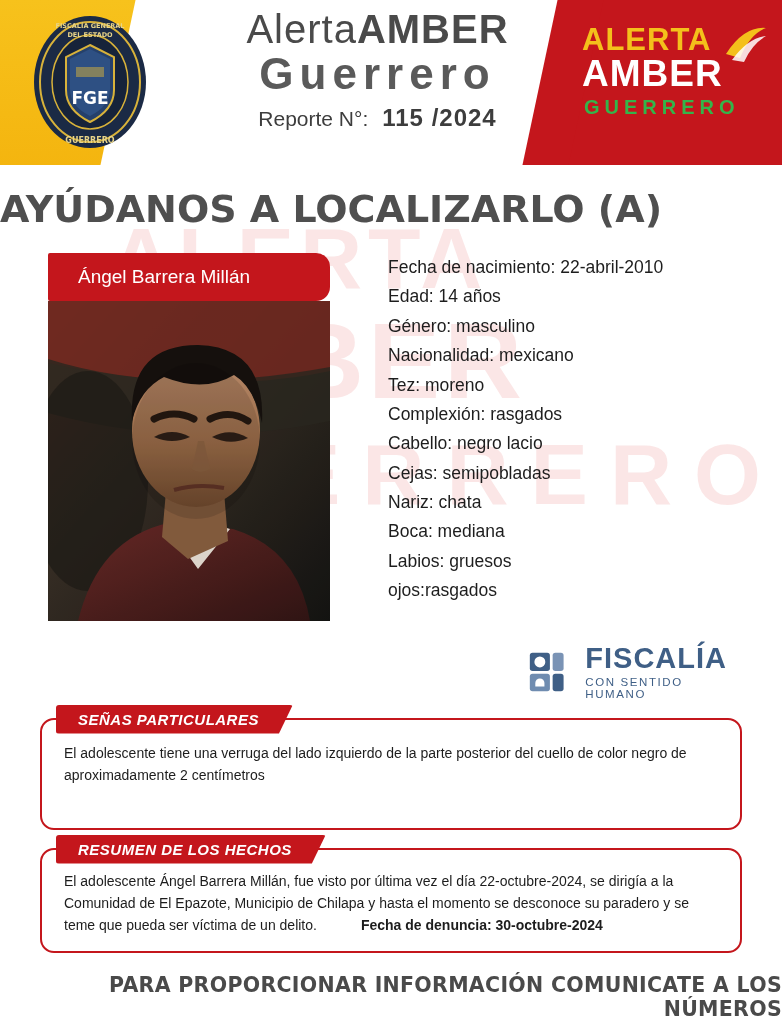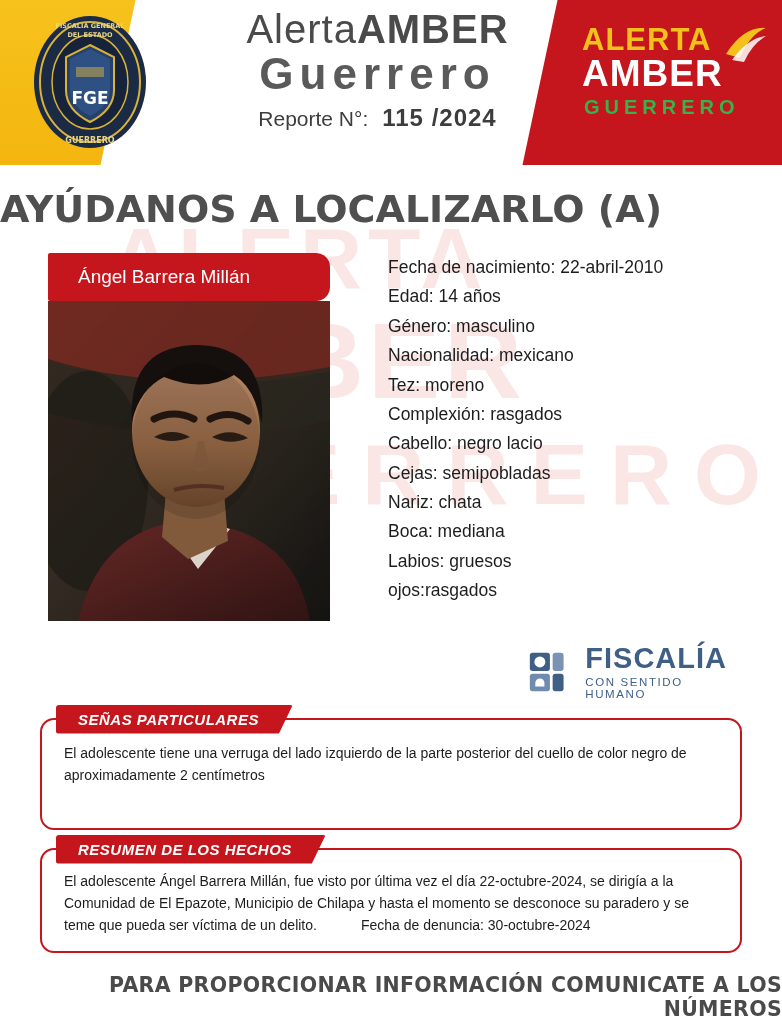--- a/index.html
+++ b/index.html
@@ -236,21 +236,21 @@
     border-radius: 3px 3px 3px 3px;
     z-index: 4;
     clip-path: polygon(0 0, 100% 0, calc(100% - 14px) 100%, 0 100%);
   }
   .sec-text {
     font-size: 14px;
     color: #1d1d1d;
     line-height: 1.6;
   }
   .fecha-denuncia {
-    font-weight: normal;
+    font-weight: bold;
     margin-left: 44px;
   }
   #section-hechos .sec-box { min-height: 84px; padding-top: 20px; }
 
   
   .footer-title {
     position: relative; z-index: 3;
     text-align: right;
     font-size: 20.5px;
     color: #4a4a4a;

